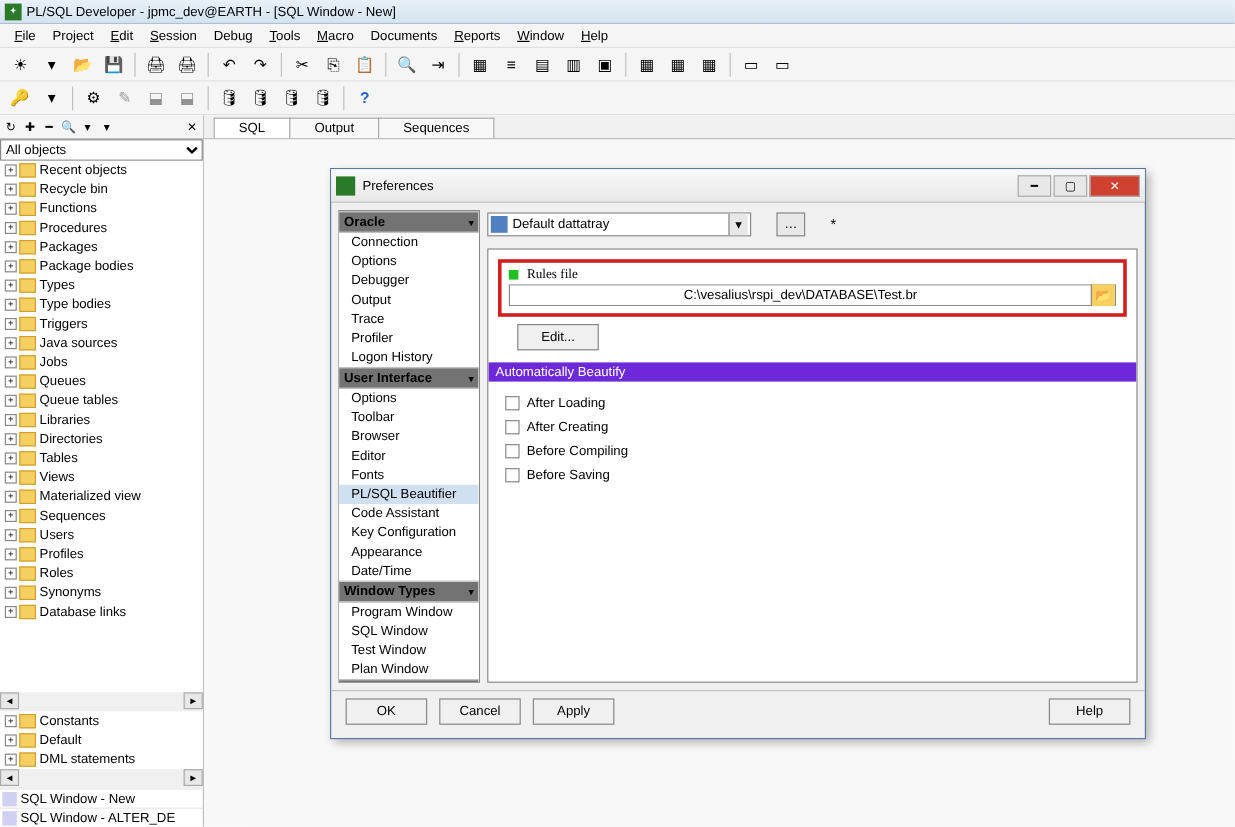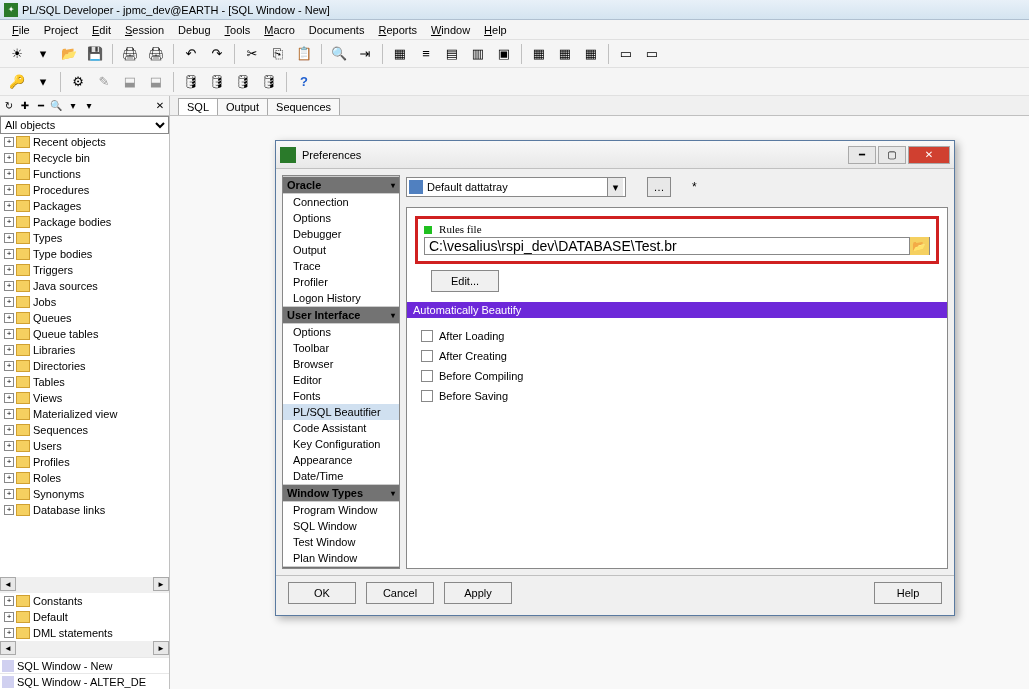--- a/index.html
+++ b/index.html
@@ -31,21 +31,21 @@
 .scroll-placeholder {height:16px;background:#f0f0f0;display:flex;}
 .scroll-placeholder .arrow{width:16px;height:14px;border:1px solid #aaa;background:#e8e8e8;display:flex;align-items:center;justify-content:center;font-size:8px;}
 .scroll-placeholder .track{flex:1;background:#f0f0f0;}
 
 .templates-label { background: #f0f0f0; padding: 2px 4px; border-top: 1px solid #c0c0c0; border-bottom: 1px solid #c0c0c0; }
 .windows-list .win-item { display:flex;align-items:center;height:16px;padding-left:2px;border-top:1px solid #e8e8e8;}
 .windows-list .win-item .wicon{width:12px;height:12px;background:#d0d0f0;margin-right:3px;}
 
 .content-area { flex: 1; background: #f8f8f8; position: relative; }
 .tabs-strip { height: 20px; display: flex; align-items: flex-end; padding-left: 8px; background:#f0f0f0;border-bottom:1px solid #c0c0c0;}
-.tab { padding: 2px 8px; border: 1px solid #aaa; border-bottom: none; background: #f8f8f8; margin-right: -1px; font-size: 11px; cursor:pointer;}
+.tab { padding: 2px 20px; border: 1px solid #aaa; border-bottom: none; background: #f8f8f8; margin-right: -1px; font-size: 11px; cursor:pointer;}
 .tab.active { background: white; font-weight:normal;}
 
 
 .dialog { position: absolute; left: 275px; top: 140px; width: 680px; height: 476px; background: #f0f0f0; border: 1px solid #5a7aa0; box-shadow: 3px 3px 8px rgba(0,0,0,0.3); }
 .dialog-titlebar { height: 28px; background: linear-gradient(#f8f8f8, #e8e8e8); display: flex; align-items: center; padding: 0 4px; border-bottom: 1px solid #c0c0c0; }
 .dialog-titlebar .dicon{width:16px;height:16px;background:#2a7a2a;margin-right:6px;}
 .dialog-titlebar .spacer{flex:1;}
 .dialog-titlebar .winbtn{width:28px;height:18px;border:1px solid #aaa;background:#e8e8e8;margin-left:2px;display:flex;align-items:center;justify-content:center;font-size:10px;cursor:pointer;}
 .dialog-titlebar .close{background:#d04030;color:white;width:42px;}
 
@@ -62,21 +62,21 @@
 .pref-toolbar .combo .cicon{width:14px;height:14px;background:#5080c0;margin-right:4px;}
 .pref-toolbar .combo .carrow{margin-left:auto;width:16px;height:18px;border-left:1px solid #888;display:flex;align-items:center;justify-content:center;background:#e8e8e8;}
 .pref-toolbar .smallbtn{width:24px;height:20px;border:1px solid #888;background:#e8e8e8;display:flex;align-items:center;justify-content:center;cursor:pointer;}
 .pref-toolbar .star{font-size:12px;}
 
 .pref-pane { flex:1; border: 1px solid #888; background: white; padding: 8px; overflow:auto;}
 .rules-box { border: 3px solid #d02020; padding: 4px 6px 6px 6px; margin-bottom: 6px; }
 .rules-box .sq{display:inline-block;width:8px;height:8px;background:#20c020;margin-right:4px;vertical-align:middle;}
 .rules-box .lbl{display:inline-block;margin-bottom:2px;font-family:Liberation Serif, serif;}
 .rules-input-row { display:flex; border:1px solid #888; height:18px; align-items:center; background:white;}
-.rules-input-row input { flex:1; border:none; padding:0 4px; font-size:14px; height:16px; outline:none;}
+.rules-input-row input { flex:1; border:none; padding:0 4px; font-size:11px; height:16px; outline:none;text-align:center;}
 .rules-input-row .browse{width:20px;height:18px;display:flex;align-items:center;justify-content:center;background:#f5d060;border-left:1px solid #888;cursor:pointer;}
 
 .edit-btn-row{display:flex;justify-content:flex-start;padding-left:16px;margin-bottom:10px;}
 .dlg-btn { min-width: 68px; height: 22px; border: 1px solid #888; background: #f0f0f0; cursor:pointer; padding:0 10px;}
 
 .section-header { background: #6d28d9; color: white; padding: 2px 6px; margin: 0 -8px 8px -8px; }
 .check-row { display:flex; align-items:center; padding: 4px 0 4px 6px; gap:6px;}
 .check-row .cb { width:12px;height:12px;border:1px solid #888;background:white;cursor:pointer;}
 
 .dialog-footer { height: 34px; display:flex; align-items:center; padding: 0 12px; gap: 10px; border-top:1px solid #c0c0c0;}

